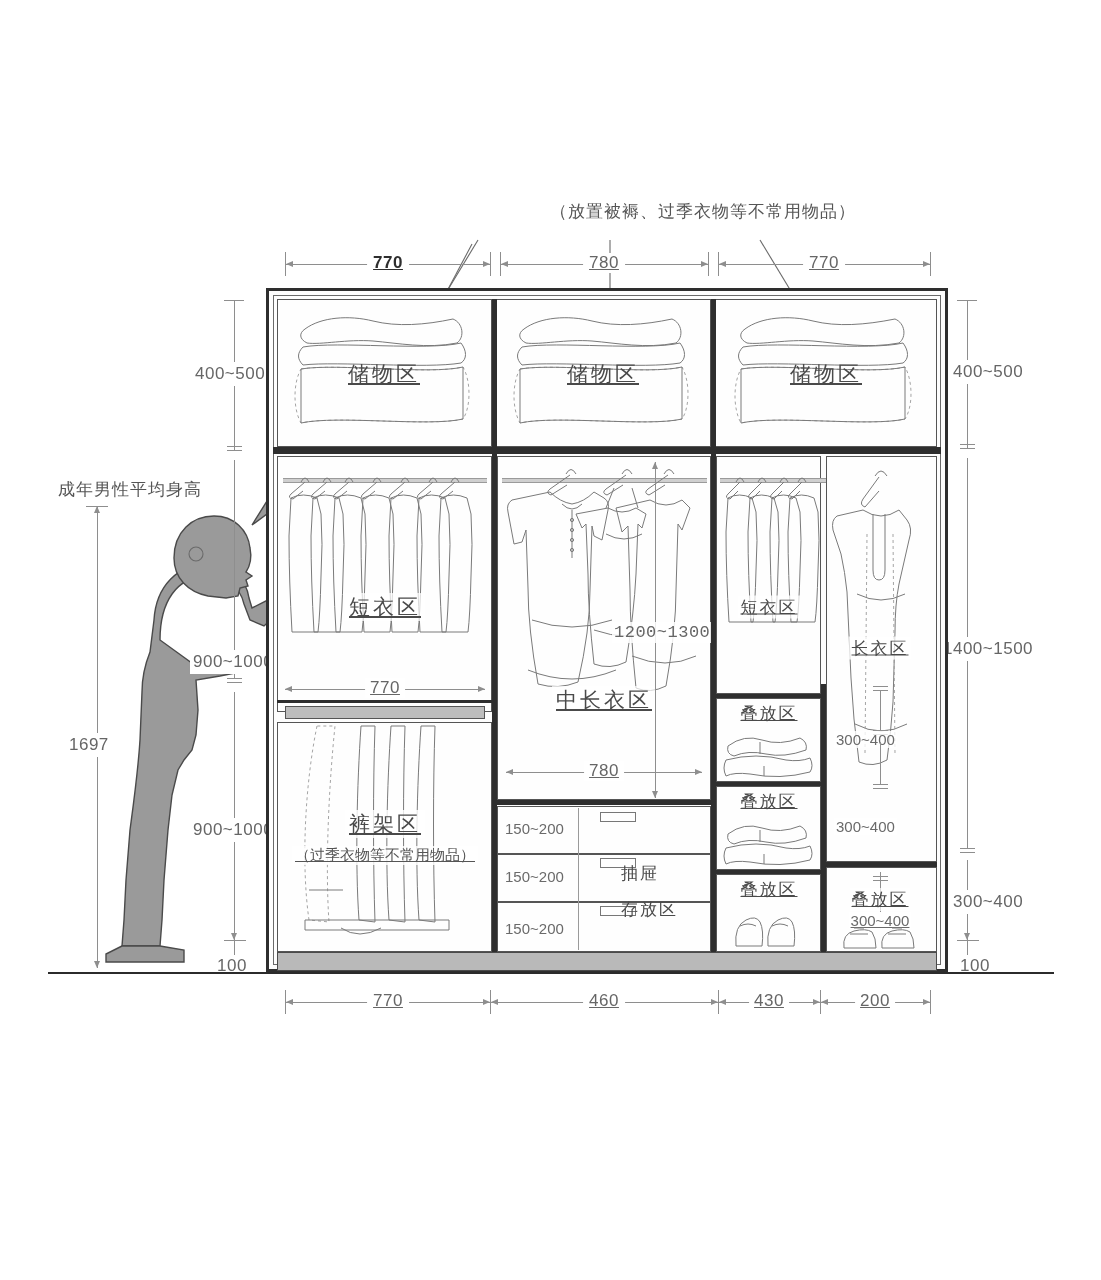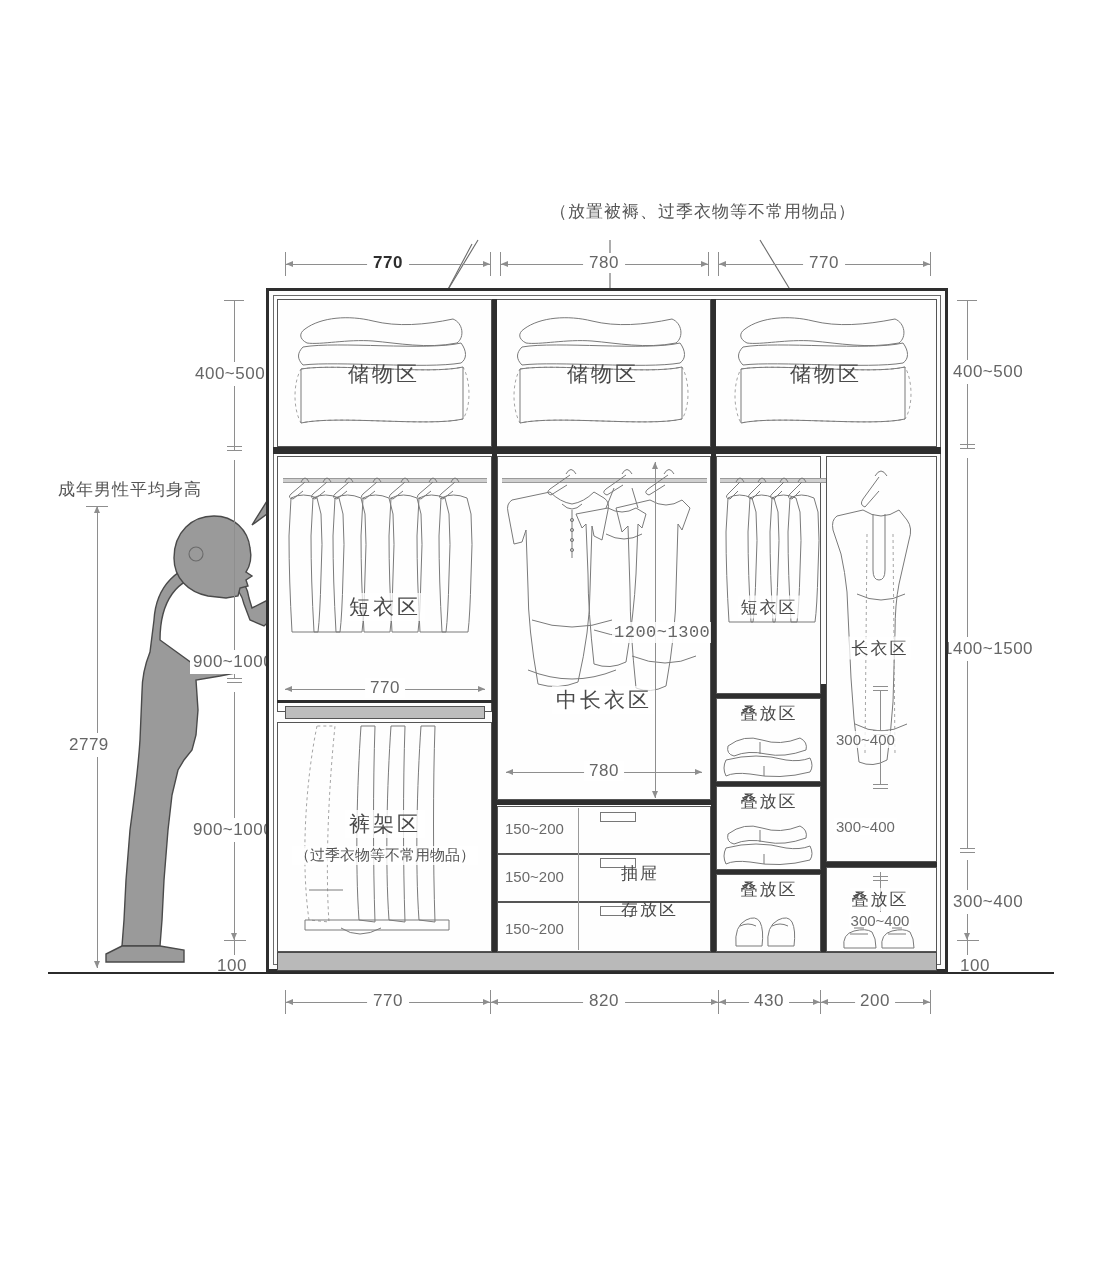--- a/index.html
+++ b/index.html
@@ -14,22 +14,22 @@
   #stage{position:absolute;left:0;top:0;width:964px;height:1280px;}
 
   
   .t{position:absolute;white-space:nowrap;color:#555;}
   .dim{font-size:17px;color:#666;letter-spacing:0.5px;}
   .dimS{font-size:15px;color:#6a6a6a;}
   .zone{font-size:21px;color:#4a4a4a;letter-spacing:3px;}
   .zoneS{font-size:17px;color:#4a4a4a;letter-spacing:2px;}
   .note{font-size:17px;color:#555;letter-spacing:1px;}
   .noteS{font-size:13px;color:#555;letter-spacing:0px;}
-  .hcenter{transform:translateX(-50%);}
-  .bothcenter{transform:translate(-50%,-50%);}
+  .hcenter{transform:translateX(-50%);text-decoration:underline;}
+  .bothcenter{transform:translate(-50%,-50%);text-decoration:underline;}
 
   
   .hline{position:absolute;height:1px;background:#8e8e8e;}
   .vline{position:absolute;width:1px;background:#8e8e8e;}
   .ground{position:absolute;height:2px;background:#2b2b2b;}
 
   
   .carcass{position:absolute;border:3px solid #2e2e2e;background:#fdfdfd;box-sizing:border-box;}
   .carcass-inner{position:absolute;border:1px solid #6a6a6a;box-sizing:border-box;}
   .cell{position:absolute;box-sizing:border-box;border:1px solid #555;background:#fefefe;}
@@ -92,21 +92,21 @@
   <div class="arrowR" style="left:923px;top:261px;"></div>
   <div class="t dim hcenter" style="left:824px;top:253px;background:#fff;padding:0 6px;">770</div>
   <div class="vline" style="left:930px;top:252px;height:24px;"></div>
 
   <div class="t note" style="left:58px;top:478px;text-align:center;">成年男性平均身高</div>
 
   <div class="vline" style="left:97px;top:506px;height:462px;"></div>
   <div class="arrowU" style="left:94px;top:506px;"></div>
   <div class="arrowD" style="left:94px;top:961px;"></div>
   <div class="hline" style="left:86px;top:506px;width:22px;"></div>
-  <div class="t dim" style="left:66px;top:733px;background:#fff;padding:2px 3px;">2779</div>
+  <div class="t dim" style="left:66px;top:733px;background:#fff;padding:2px 3px;">1697</div>
 
   <svg style="position:absolute;left:100px;top:480px;width:220px;height:500px;">
 
     <path class="person" d="M60 160 C60 120 78 98 104 96 C124 94 140 106 144 124
       L150 140 L164 146 L178 133 L196 112 L206 102 L200 94 L186 104 L168 120 L152 128
       L149 118 C146 98 130 84 108 84 C78 84 56 106 54 140
       L50 172 C46 182 42 196 42 212
       L40 260 C38 292 34 320 30 350 L26 400 L24 440 L22 466 L60 466 L62 440 L64 400
       L68 350 L72 315 L78 290 L84 280 L92 270 L96 255 L98 230 L96 200
       L120 196 L150 190 L170 186 L180 182 L176 172 L150 176 L118 182 L96 186
@@ -408,21 +408,21 @@
   <div class="vline" style="left:285px;top:990px;height:24px;"></div>
   <div class="hline" style="left:285px;top:1002px;width:205px;"></div>
   <div class="arrowL" style="left:286px;top:999px;"></div>
   <div class="arrowR" style="left:483px;top:999px;"></div>
   <div class="t dim hcenter" style="left:388px;top:991px;background:#fff;padding:0 6px;">770</div>
 
   <div class="vline" style="left:490px;top:990px;height:24px;"></div>
   <div class="hline" style="left:490px;top:1002px;width:228px;"></div>
   <div class="arrowL" style="left:491px;top:999px;"></div>
   <div class="arrowR" style="left:711px;top:999px;"></div>
-  <div class="t dim hcenter" style="left:604px;top:991px;background:#fff;padding:0 6px;">820</div>
+  <div class="t dim hcenter" style="left:604px;top:991px;background:#fff;padding:0 6px;">460</div>
 
   <div class="vline" style="left:718px;top:990px;height:24px;"></div>
   <div class="hline" style="left:718px;top:1002px;width:102px;"></div>
   <div class="arrowL" style="left:719px;top:999px;"></div>
   <div class="arrowR" style="left:813px;top:999px;"></div>
   <div class="t dim hcenter" style="left:769px;top:991px;background:#fff;padding:0 5px;">430</div>
 
   <div class="vline" style="left:820px;top:990px;height:24px;"></div>
   <div class="hline" style="left:820px;top:1002px;width:110px;"></div>
   <div class="arrowL" style="left:821px;top:999px;"></div>

